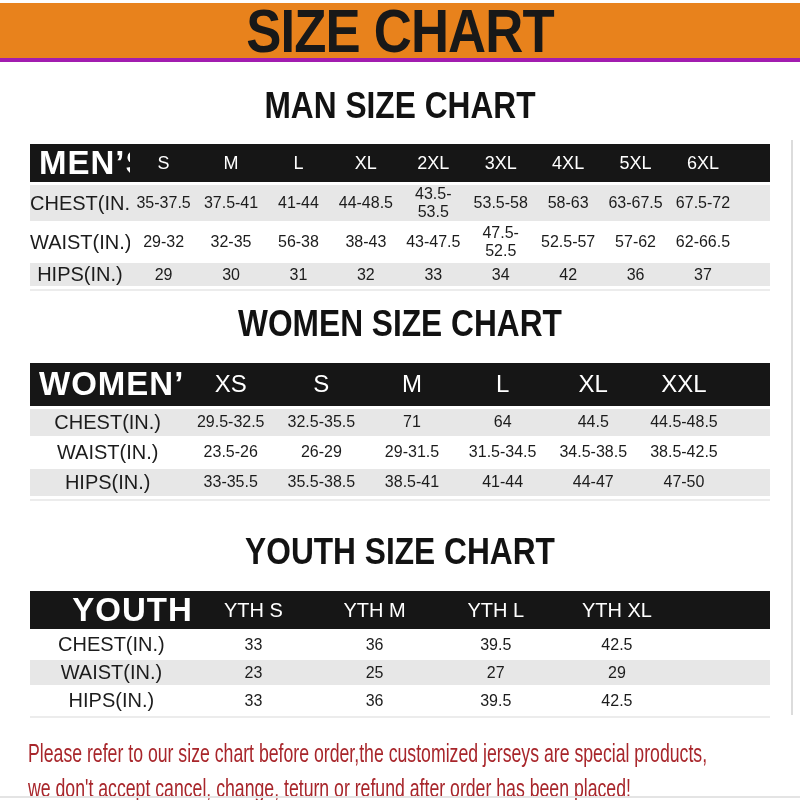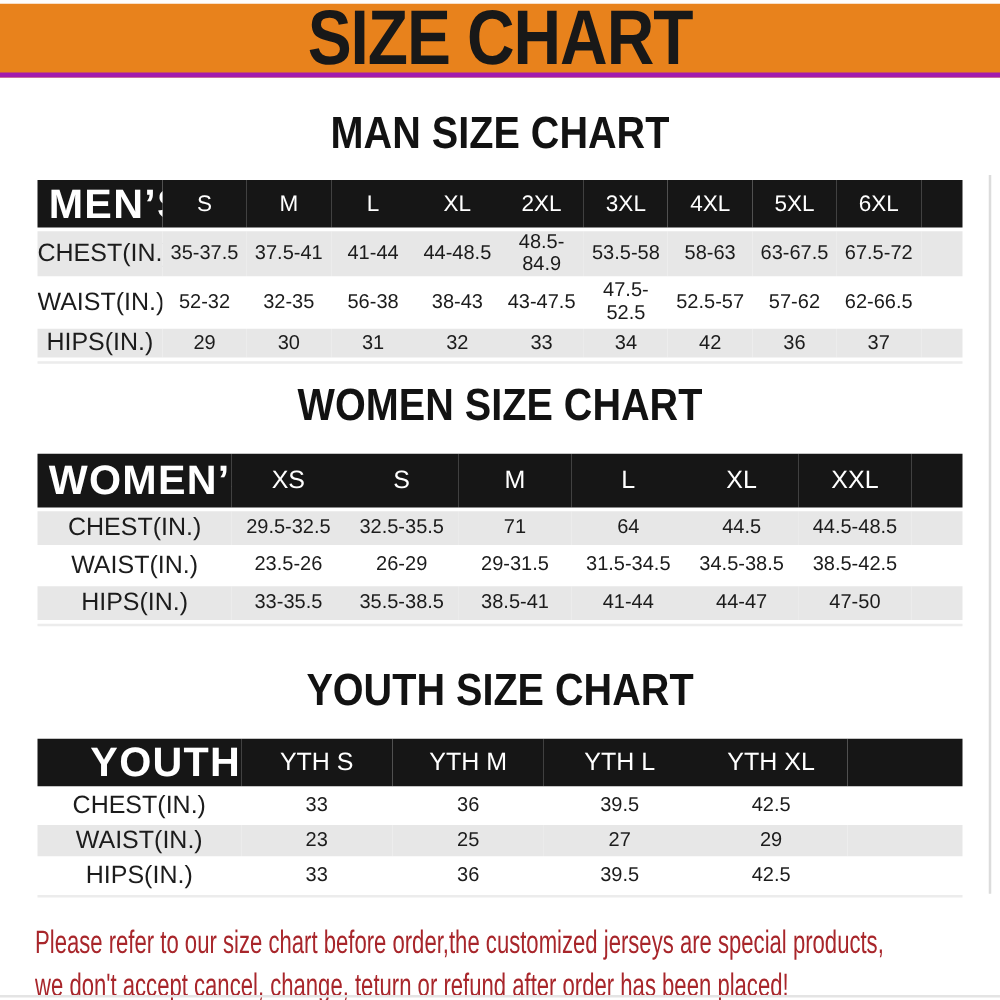--- a/index.html
+++ b/index.html
@@ -42,21 +42,21 @@
   tbody th.row-label{font-weight:400;font-size:20px;color:#1c1c1c;}
   tbody td.cell{font-size:16px;color:#1c1c1c;}
 
   table.men .head-row{height:30px;}
   table.men .head-size{font-size:18px;}
   table.men tbody tr{height:22px;}
   table.men col.label{width:13.5%;}
   table.men col.filler{width:4.5%;}
 
   table.women .head-row{height:43px;}
-  table.women .head-size{font-size:20px;}
+  table.women .head-size{font-size:24px;}
   table.women tbody tr{height:27px;}
   table.women col.label{width:21%;}
   table.women col.filler{width:5.5%;}
 
   table.youth .head-row{height:37px;padding-left:21px;}
   table.youth .head-size{font-size:20px;text-align:center;}
   table.youth tbody tr{height:25px;}
   table.youth col.label{width:22%;}
   table.youth col.filler{width:12.5%;}
 
@@ -109,30 +109,30 @@
             <th class="head-filler"></th>
           </tr>
         </thead>
         <tbody>
           <tr class="row-gray">
             <th class="row-label">CHEST(IN.)</th>
             <td class="cell">35-37.5</td>
             <td class="cell">37.5-41</td>
             <td class="cell">41-44</td>
             <td class="cell">44-48.5</td>
-            <td class="cell">48.5-84.9</td>
+            <td class="cell">43.5-53.5</td>
             <td class="cell">53.5-58</td>
             <td class="cell">58-63</td>
             <td class="cell">63-67.5</td>
             <td class="cell">67.5-72</td>
             <td class="cell filler-cell"></td>
           </tr>
           <tr class="row-white">
             <th class="row-label">WAIST(IN.)</th>
-            <td class="cell">52-32</td>
+            <td class="cell">29-32</td>
             <td class="cell">32-35</td>
             <td class="cell">56-38</td>
             <td class="cell">38-43</td>
             <td class="cell">43-47.5</td>
             <td class="cell">47.5-52.5</td>
             <td class="cell">52.5-57</td>
             <td class="cell">57-62</td>
             <td class="cell">62-66.5</td>
             <td class="cell filler-cell"></td>
           </tr>

